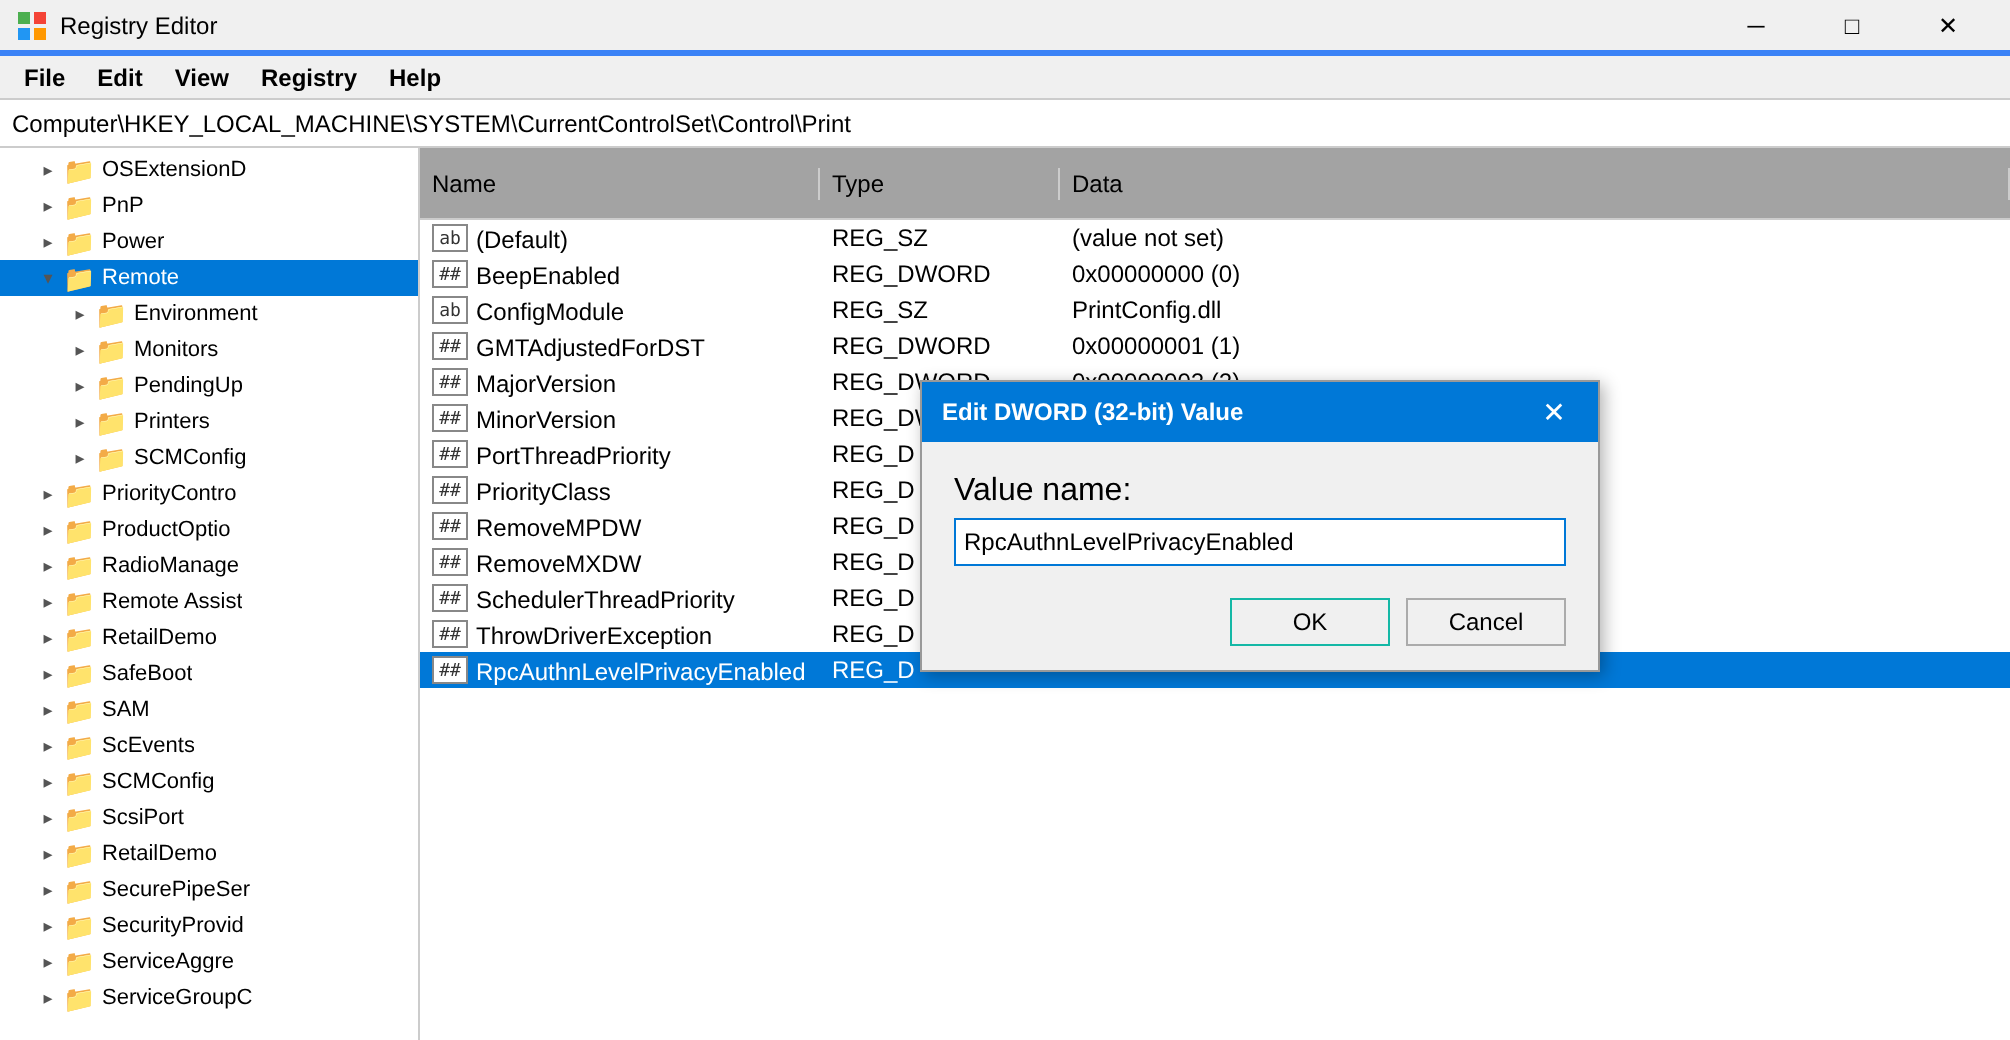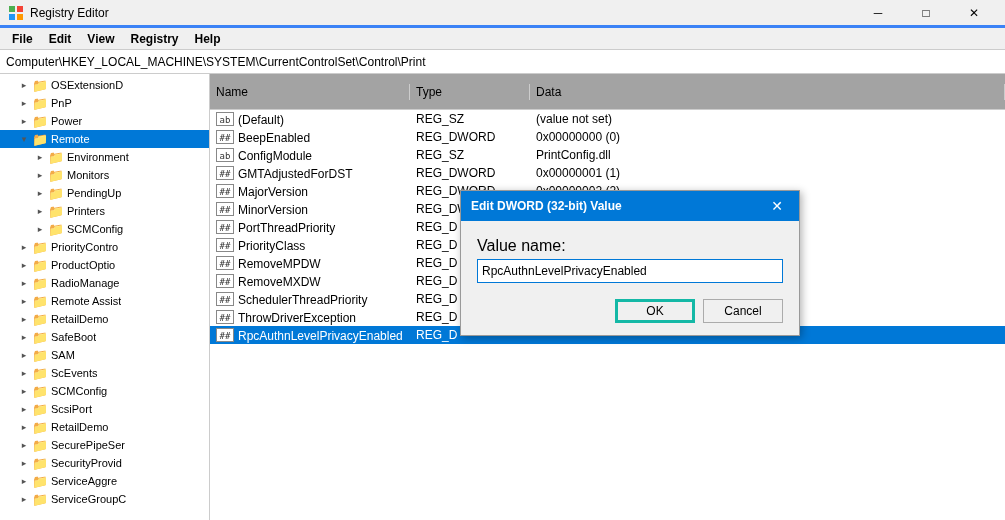--- a/index.html
+++ b/index.html
@@ -276,21 +276,21 @@
       height: 24px;
       background: #f0f0f0;
       border: 1px solid #ababab;
       font-size: 12px;
       cursor: pointer;
       display: flex;
       align-items: center;
       justify-content: center;
     }
     .dialog-btn.primary {
-      border: 3px solid #14b8a6;
+      border: 1px solid #14b8a6;
     }
 
     
     ::-webkit-scrollbar { width: 12px; height: 12px; }
     ::-webkit-scrollbar-track { background: #f0f0f0; }
     ::-webkit-scrollbar-thumb { background: #c1c1c1; border: 3px solid #f0f0f0; border-radius: 6px; }
   </style>
 </head>
 <body>
 

